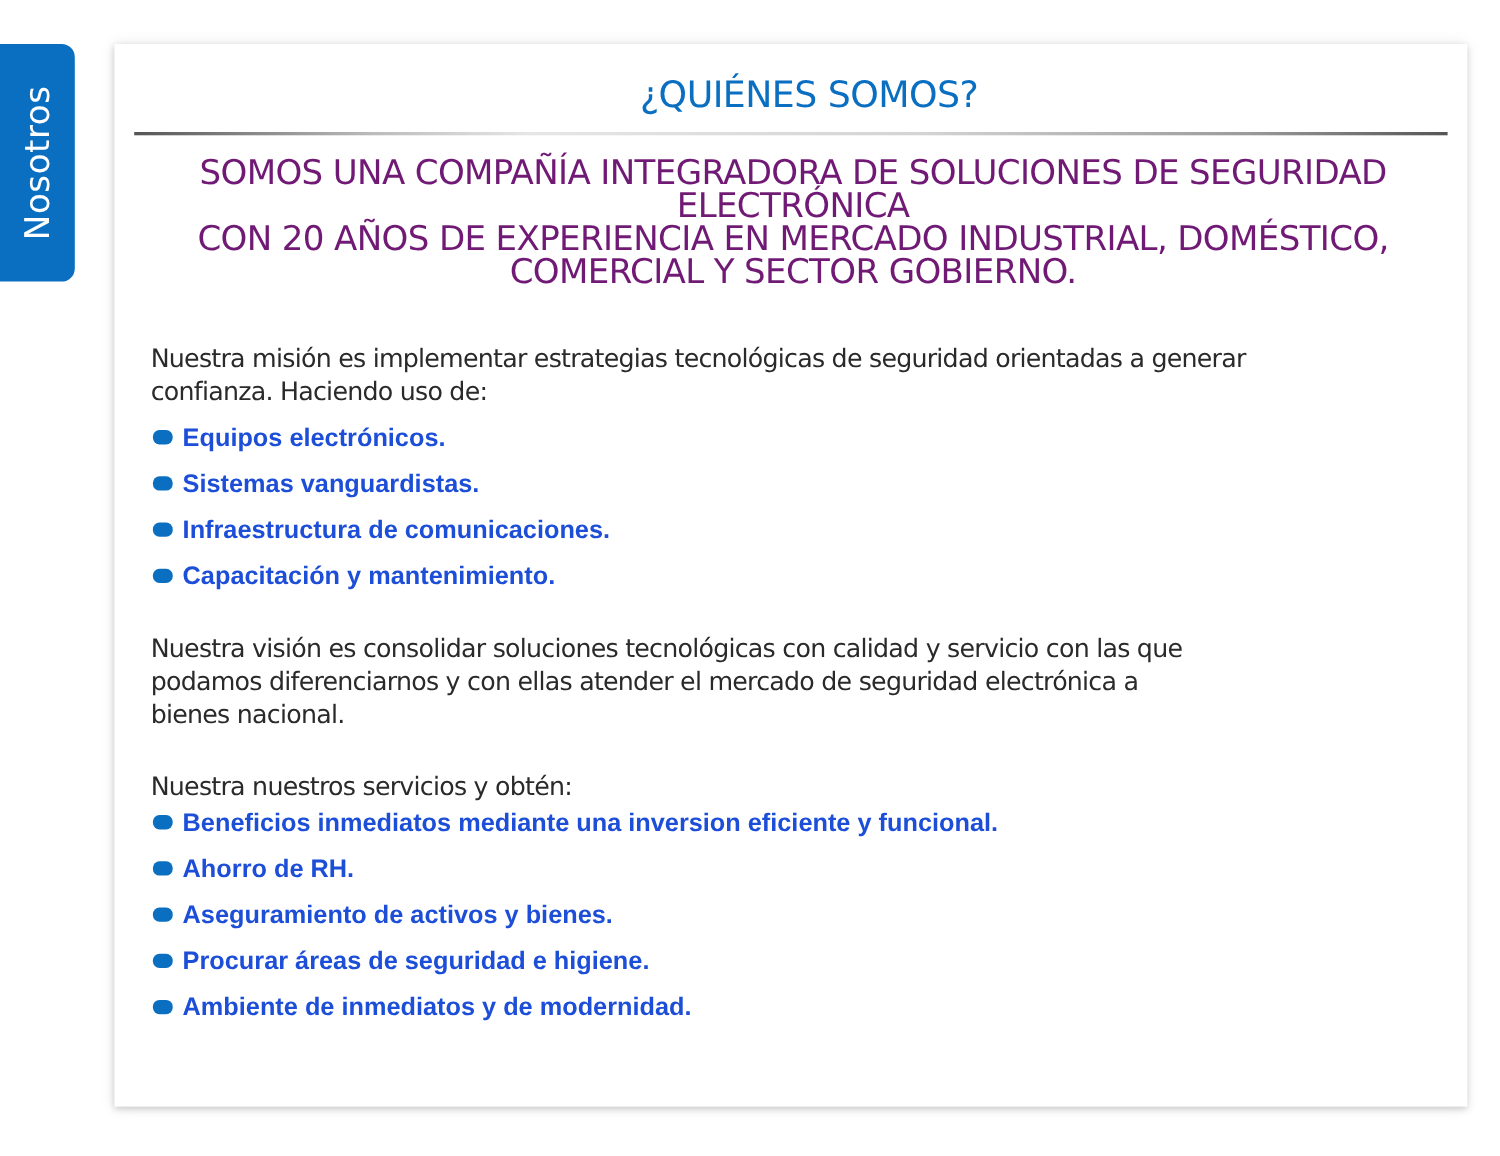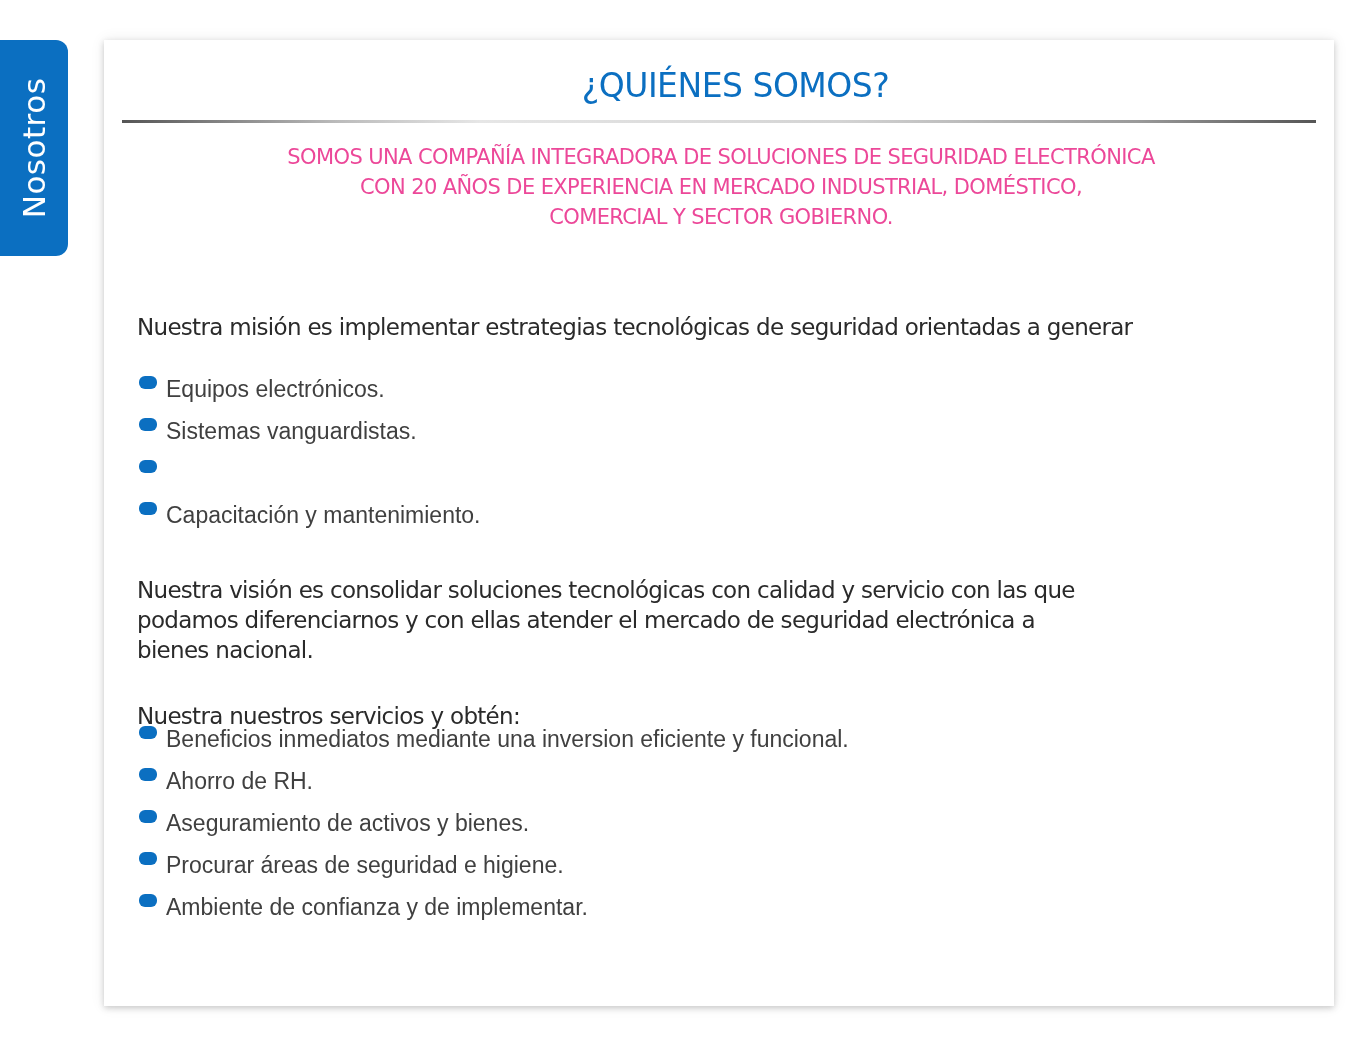--- a/index.html
+++ b/index.html
@@ -26,36 +26,36 @@
       color: #0b6fc1; font-family: "DejaVu Sans", sans-serif; font-size: 33px; font-weight: 500;
       letter-spacing: -0.5px;
       padding-left: 33px;
     }
     .divider {
       position: absolute; left: 18px; top: 80px; width: 1194px; height: 3px;
       background: linear-gradient(to right, #555 0%, #bbb 18%, #e6e6e6 30%, #d4d4d4 60%, #9a9a9a 85%, #555 100%);
     }
     .intro {
       position: absolute; left: 24px; right: 20px; top: 102px; text-align: center;
-      color: #ec4899; font-family: "DejaVu Sans", sans-serif; font-size: 21px; font-weight: 500;
+      color: #701a75; font-family: "DejaVu Sans", sans-serif; font-size: 31px; font-weight: 500;
       line-height: 30px; letter-spacing: -0.6px;
     }
     .intro span { display: block; }
 
     .para {
       position: absolute; left: 33px; color: #2a2a2a;
       font-family: "DejaVu Sans", sans-serif; font-size: 23px; font-weight: 500;
       line-height: 30px; letter-spacing: -0.7px;
     }
     .para span { display: block; }
 
     .bullets { position: absolute; left: 35px; margin: 0; padding: 0; list-style: none; }
     .bullets li {
-      display: flex; align-items: flex-start; height: 42px;
-      font-family: "Liberation Sans", sans-serif; font-size: 23px; color: #404040;
+      display: flex; align-items: center; height: 42px;
+      font-family: "Liberation Sans", sans-serif; font-size: 23px; color: #1d4ed8; font-weight: bold;
     }
     .bullet-dot {
       width: 18px; height: 13px; border-radius: 6px; background: #0b6fc1;
       margin-right: 9px; flex-shrink: 0;
     }
   </style>
 </head>
 <body>
 
 <div class="side-tab">
@@ -67,33 +67,35 @@
   <div class="divider"></div>
 
   <div class="intro">
     <span>SOMOS UNA COMPAÑÍA INTEGRADORA DE SOLUCIONES DE SEGURIDAD ELECTRÓNICA</span>
     <span>CON 20 AÑOS DE EXPERIENCIA EN MERCADO INDUSTRIAL, DOMÉSTICO,</span>
     <span>COMERCIAL Y SECTOR GOBIERNO.</span>
   </div>
 
   <div class="para" style="top:272px;">
     <span>Nuestra misión es implementar estrategias tecnológicas de seguridad orientadas a generar</span>
+    <span>confianza. Haciendo uso de:</span>
   </div>
 
   <ul class="bullets" style="top:336px;">
     <li>
         <span class="bullet-dot"></span>
         <span>Equipos electrónicos.</span>
       </li>
     <li>
         <span class="bullet-dot"></span>
         <span>Sistemas vanguardistas.</span>
       </li>
     <li>
         <span class="bullet-dot"></span>
+        <span>Infraestructura de comunicaciones.</span>
       </li>
     <li>
         <span class="bullet-dot"></span>
         <span>Capacitación y mantenimiento.</span>
       </li>
   </ul>
 
   <div class="para" style="top:535px;">
     <span>Nuestra visión es consolidar soluciones tecnológicas con calidad y servicio con las que</span>
     <span>podamos diferenciarnos y con ellas atender el mercado de seguridad electrónica a</span>
@@ -114,16 +116,16 @@
     <li>
         <span class="bullet-dot"></span>
         <span>Aseguramiento de activos y bienes.</span>
       </li>
     <li>
         <span class="bullet-dot"></span>
         <span>Procurar áreas de seguridad e higiene.</span>
       </li>
     <li>
         <span class="bullet-dot"></span>
-        <span>Ambiente de confianza y de implementar.</span>
+        <span>Ambiente de inmediatos y de modernidad.</span>
       </li>
   </ul>
 </div>
 
 </body></html>

